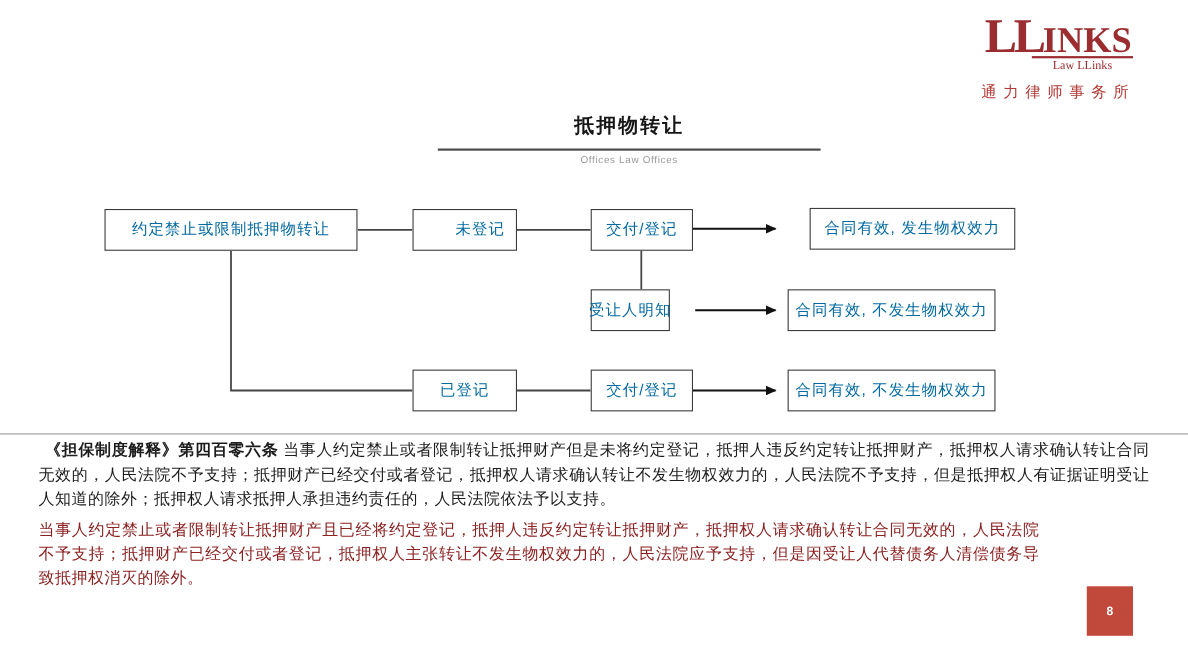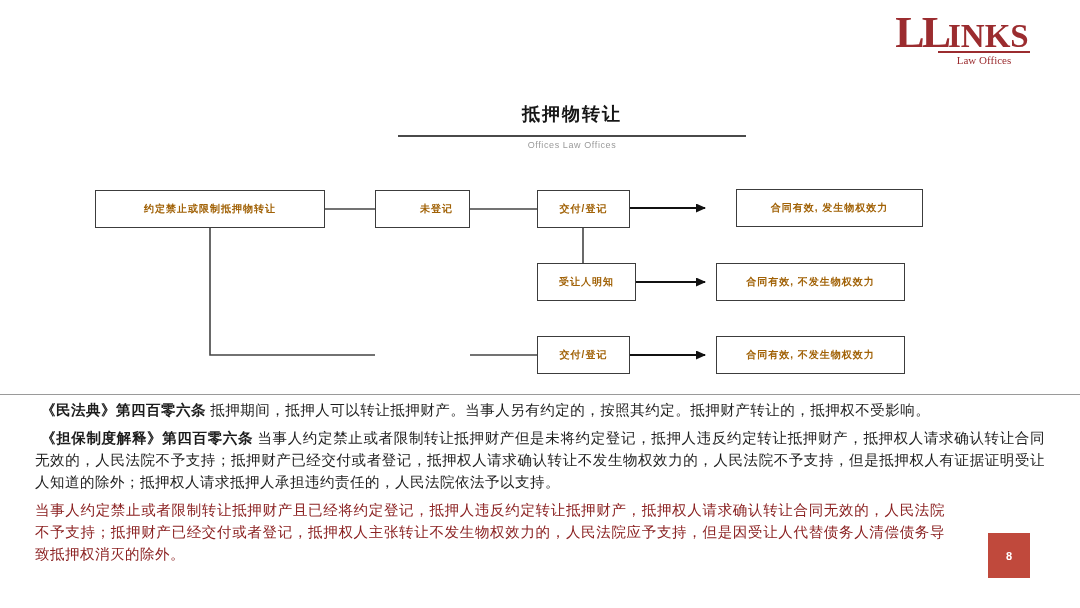--- a/index.html
+++ b/index.html
@@ -28,21 +28,21 @@
   .title-block { position:absolute; top:102px; left:0; width:1080px; text-align:center;padding-left:32px; }
   .page-title { margin:0; font-size:18px; font-weight:bold; color:#161616; letter-spacing:2px; }
   .title-rule { width:348px; margin:9px auto 3px auto; border-top:2px solid #4a4a4a; height:0; }
   .subtitle { font-size:9px; color:#9a9a9a; letter-spacing:0.6px; }
 
   
   .connectors { position:absolute; left:0; top:0; width:1080px; height:608px; pointer-events:none; }
   .fbox {
     position:absolute; box-sizing:border-box; background:#ffffff;
     border:1.5px solid #3c3c3c; display:flex; align-items:center; justify-content:center;
-    font-size:10px; color:#a16207; letter-spacing:1px; white-space:nowrap;font-weight:bold;
+    font-size:14px; color:#0369a1; letter-spacing:1px; white-space:nowrap;
   }
 
   
   .divider { position:absolute; top:394px; left:0; width:1080px; border-top:1px solid #9a9a9a; height:0; }
   .legal {
     position:absolute; top:399px; left:35px; width:1010px;
     font-family:"Liberation Serif", serif;
     font-size:14.5px; line-height:22px; color:#1c1c1c; text-align:justify; letter-spacing:0.5px;
   }
   .legal p { margin:0 0 6px 0; }
@@ -57,21 +57,22 @@
     display:flex; align-items:center; justify-content:center;
   }
 </style>
 </head>
 <body>
 
 <div class="slide">
 
   <div class="logo">
     <div class="logo-name"><span class="logo-ll">LL</span><span class="logo-inks">INKS</span></div>
-    <div class="logo-tagline">Law Offices</div>
+    <div class="logo-tagline">Law LLinks</div>
+    <div class="logo-cn">通力律师事务所</div>
   </div>
 
   <div class="title-block">
     <h1 class="page-title">抵押物转让</h1>
     <div class="title-rule"></div>
     <div class="subtitle">Offices Law Offices</div>
   </div>
 
   <svg class="connectors" viewBox="0 0 1080 608" xmlns="http://www.w3.org/2000/svg">
     <defs>
@@ -86,28 +87,28 @@
     <line x1="632" y1="282" x2="705" y2="282" stroke="#111111" stroke-width="1.8" marker-end="url(#arrow)"></line>
     <polyline points="210,228 210,355 375,355" fill="none" stroke="#444444" stroke-width="1.6"></polyline>
     <line x1="470" y1="355" x2="537" y2="355" stroke="#444444" stroke-width="1.6"></line>
     <line x1="630" y1="355" x2="705" y2="355" stroke="#111111" stroke-width="1.8" marker-end="url(#arrow)"></line>
   </svg>
 
   <div class="fbox" style="left:95px; top:190px; width:230px; height:38px;">约定禁止或限制抵押物转让</div>
   <div class="fbox" style="left:375px; top:190px; width:95px; height:38px;padding-left:28px;">未登记</div>
   <div class="fbox" style="left:537px; top:190px; width:93px; height:38px;">交付/登记</div>
   <div class="fbox" style="left:716px; top:189px; width:187px; height:38px;margin-left:20px;">合同有效, 发生物权效力</div>
-  <div class="fbox" style="left:537px; top:263px; width:99px; height:38px;">受让人明知</div>
+  <div class="fbox" style="left:537px; top:263px; width:72px; height:38px;">受让人明知</div>
   <div class="fbox" style="left:716px; top:263px; width:189px; height:38px;">合同有效, 不发生物权效力</div>
+  <div class="fbox" style="left:375px; top:336px; width:95px; height:38px;">已登记</div>
   <div class="fbox" style="left:537px; top:336px; width:93px; height:38px;">交付/登记</div>
   <div class="fbox" style="left:716px; top:336px; width:189px; height:38px;">合同有效, 不发生物权效力</div>
 
   <div class="divider"></div>
 
   <div class="legal">
-    <p class="indented"><b class="cite">《民法典》第四百零六条</b> <span>抵押期间，抵押人可以转让抵押财产。当事人另有约定的，按照其约定。抵押财产转让的，抵押权不受影响。</span></p>
     <p class="indented"><b class="cite">《担保制度解释》第四百零六条</b> <span>当事人约定禁止或者限制转让抵押财产但是未将约定登记，抵押人违反约定转让抵押财产，抵押权人请求确认转让合同无效的，人民法院不予支持；抵押财产已经交付或者登记，抵押权人请求确认转让不发生物权效力的，人民法院不予支持，但是抵押权人有证据证明受让人知道的除外；抵押权人请求抵押人承担违约责任的，人民法院依法予以支持。</span></p>
     <p class="highlight"><span>当事人约定禁止或者限制转让抵押财产且已经将约定登记，抵押人违反约定转让抵押财产，抵押权人请求确认转让合同无效的，人民法院不予支持；抵押财产已经交付或者登记，抵押权人主张转让不发生物权效力的，人民法院应予支持，但是因受让人代替债务人清偿债务导致抵押权消灭的除外。</span></p>
   </div>
 
   <div class="page-num">8</div>
 
 </div>
 
 </body></html>

